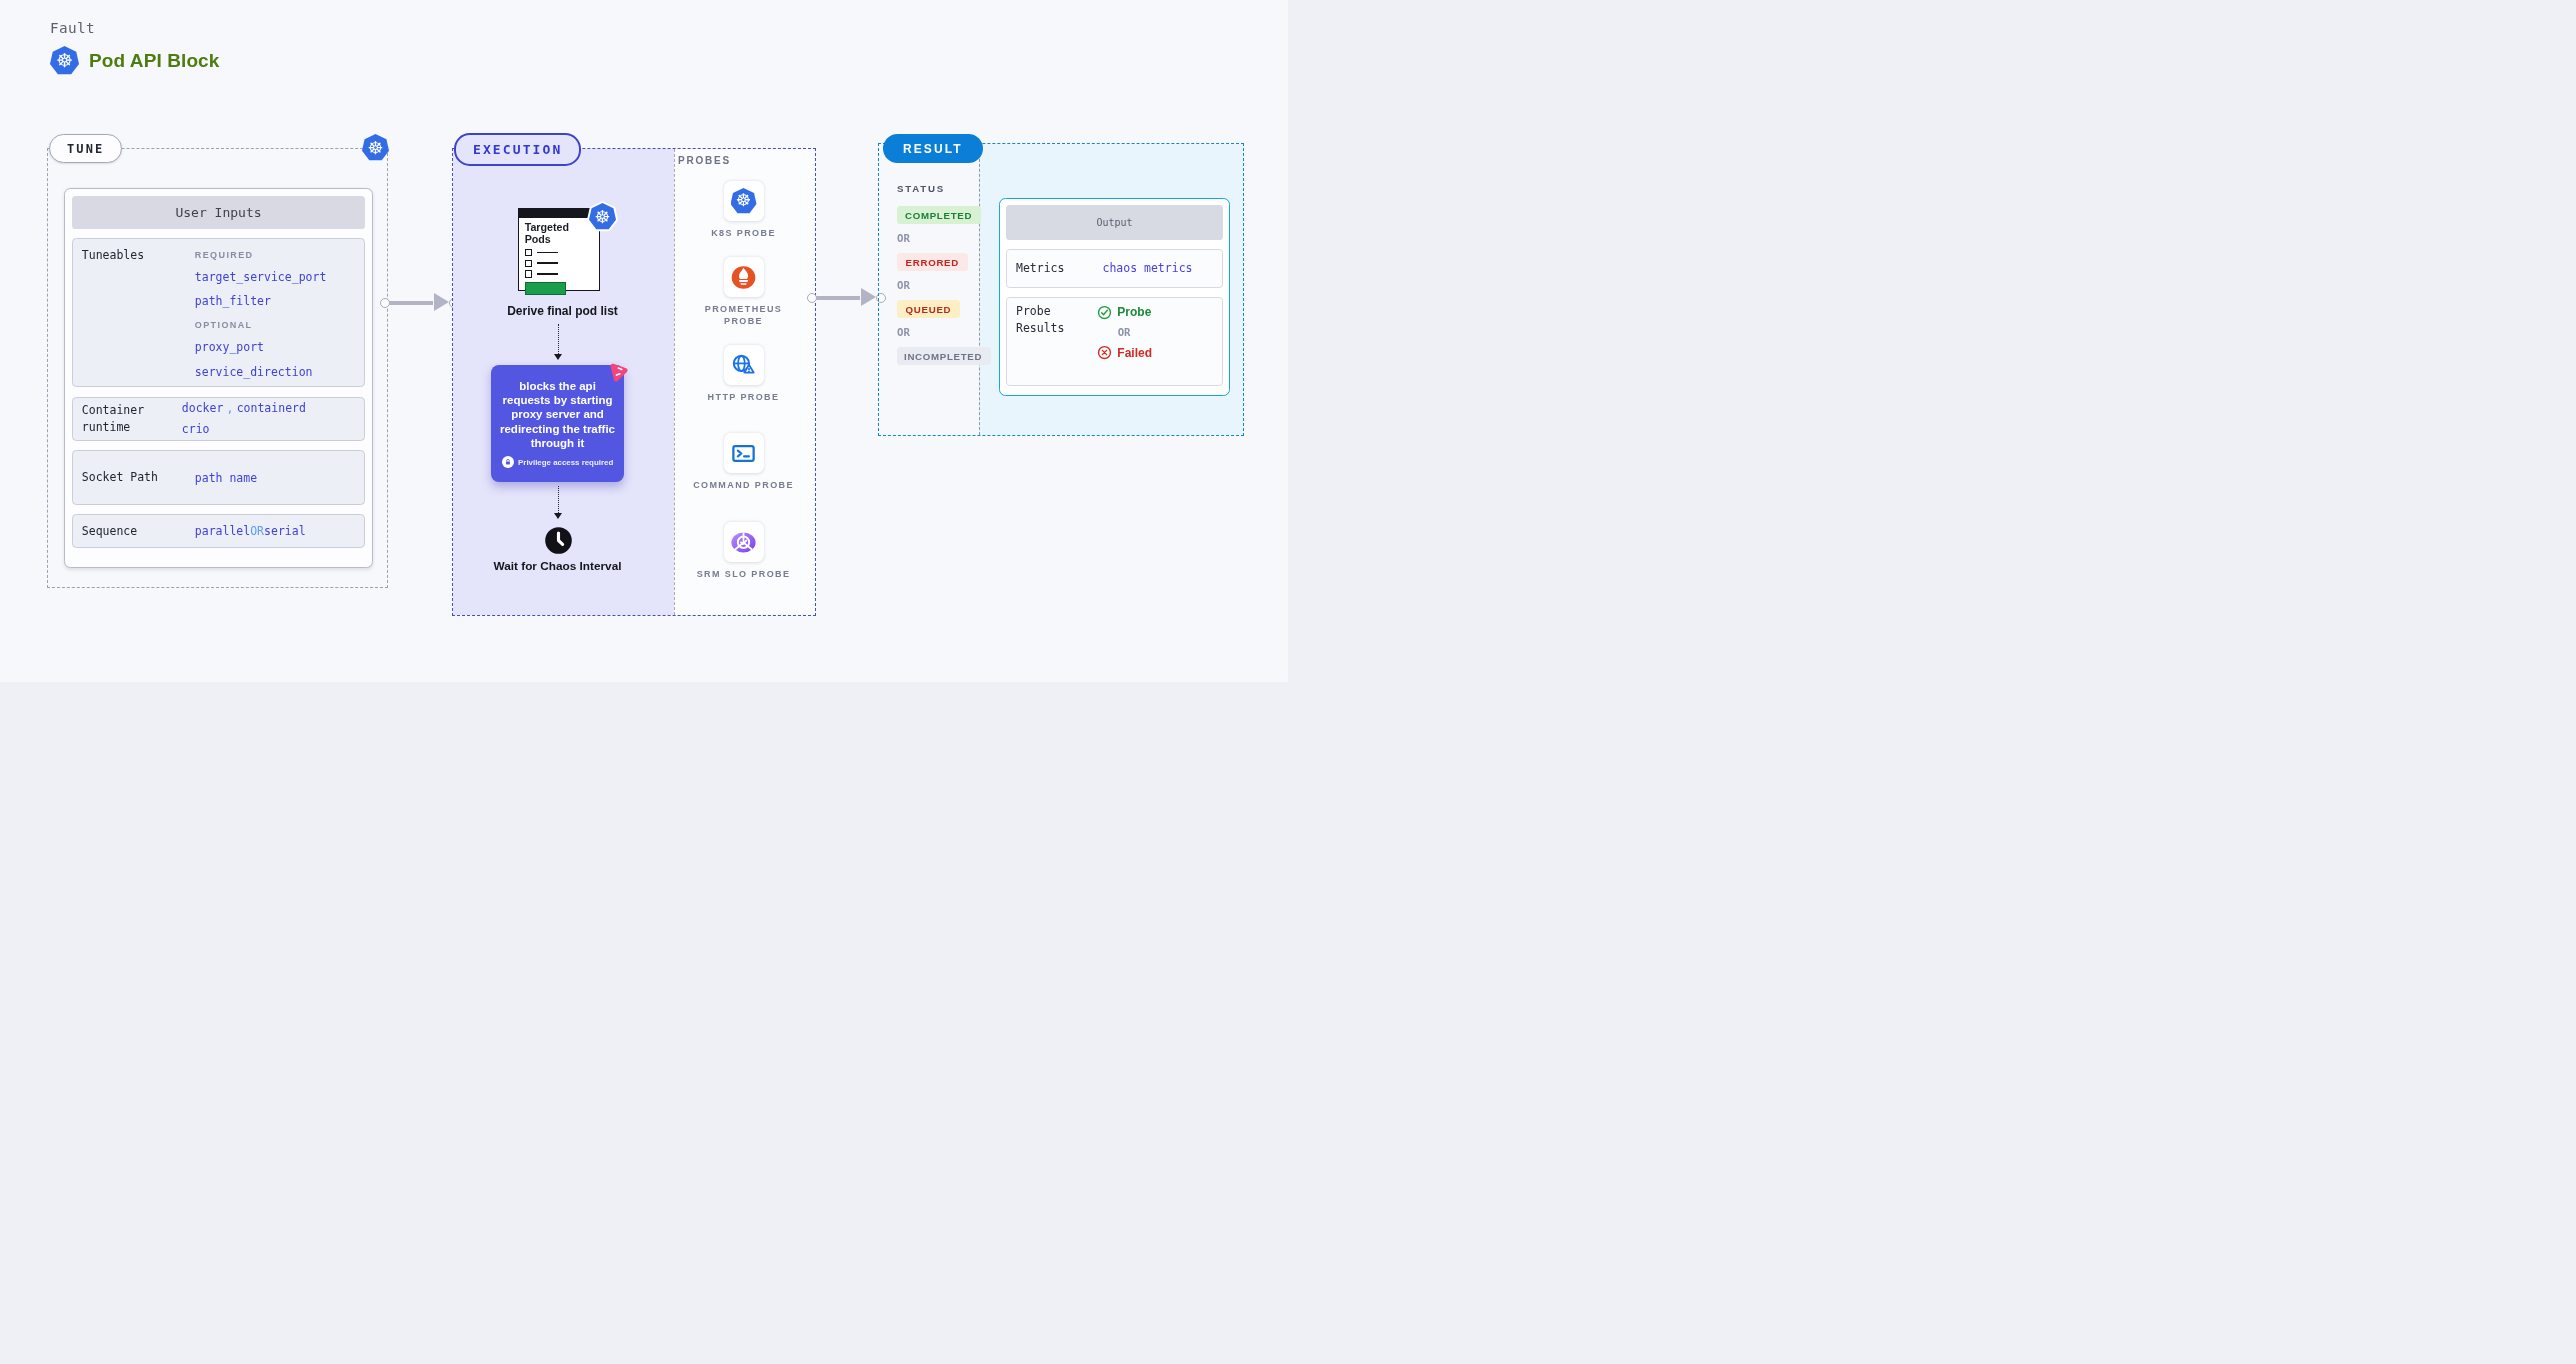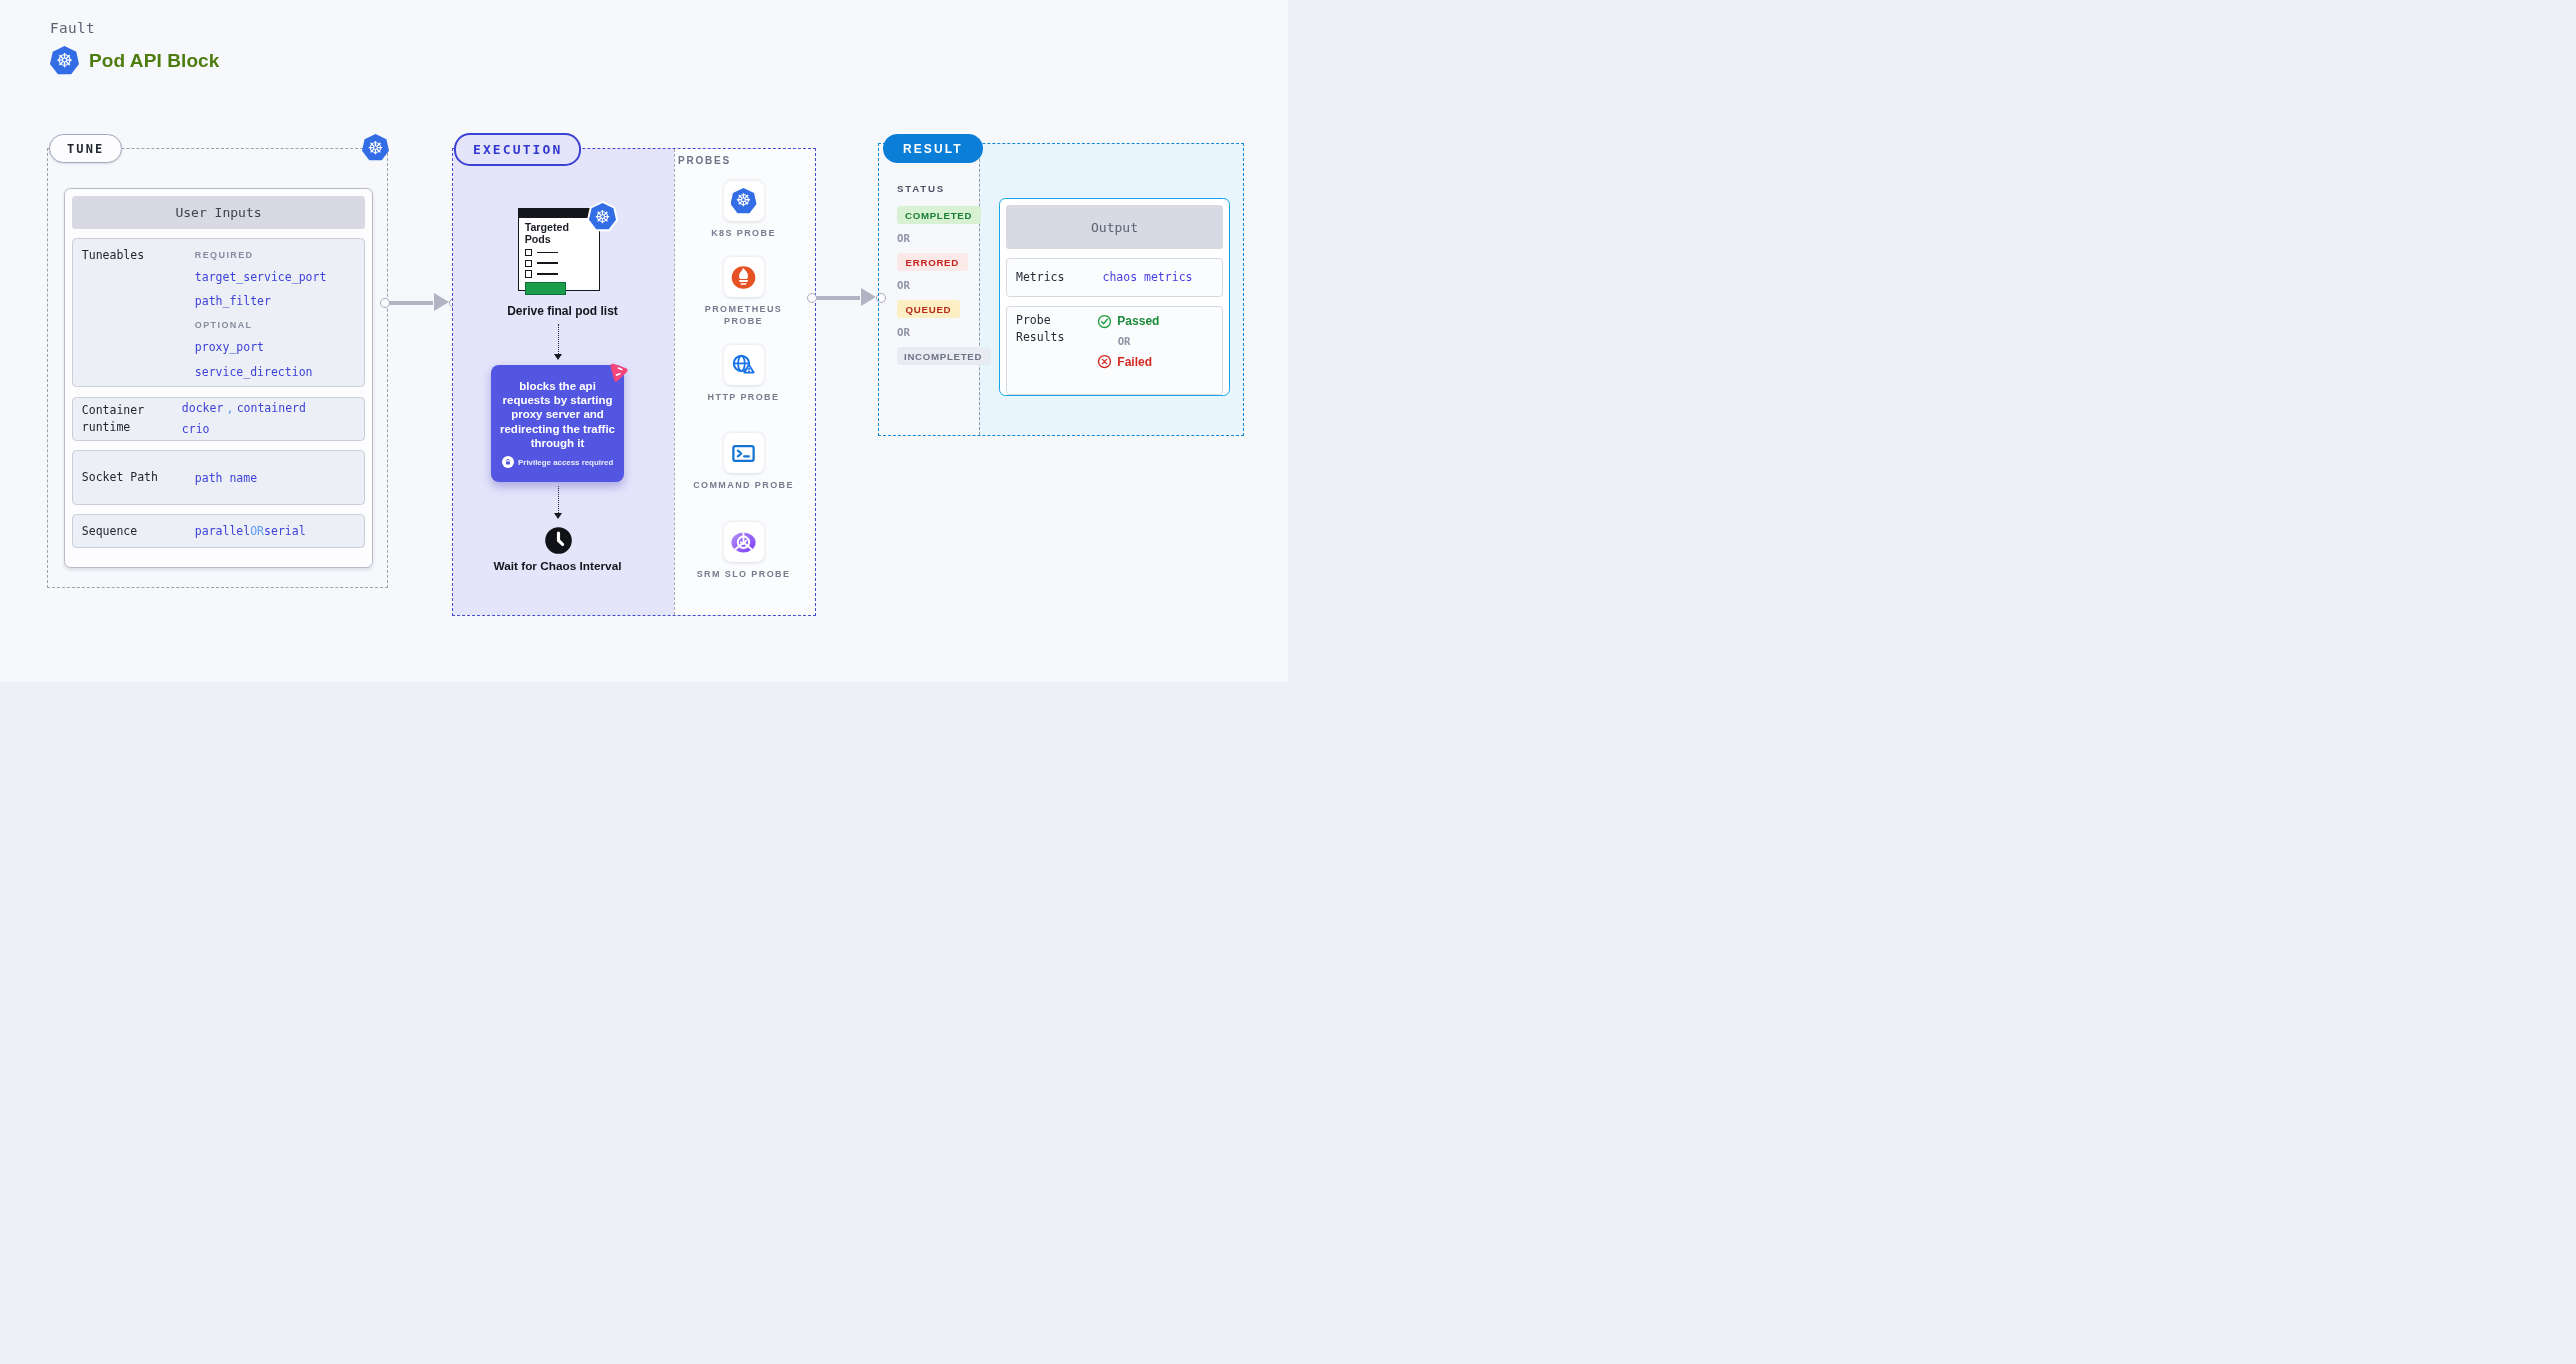--- a/index.html
+++ b/index.html
@@ -127,22 +127,22 @@
   .status-title{font-size:9.7px;font-weight:700;letter-spacing:1.8px;color:#4e5366;margin-bottom:4.3px;}
   .st-badge{padding:3.6px 8.6px;border-radius:3.6px;font-size:9.7px;font-weight:800;letter-spacing:0.7px;}
   .st-completed{background:#d8f1d3;color:#187f35;padding-left:8px;}
   .st-errored{background:#fbe9e8;color:#c6231f;}
   .st-queued{background:#fcefc3;color:#b82a1d;}
   .st-incompleted{background:#e9ebf2;color:#6e7386;padding-left:7px;}
   .st-or{font-family:"DejaVu Sans Mono",monospace;font-size:10.7px;font-weight:700;color:#8e94a7;}
 
   .output-box{position:absolute;left:999px;top:198px;width:231px;height:198px;background:#fff;
     border:1.8px solid #14a5e6;border-radius:6.4px;padding:6.4px;box-sizing:border-box;}
-  .output-head{height:44px;background:#d8dae3;border-radius:3.6px;display:flex;align-items:center;
-    justify-content:center;font-family:"DejaVu Sans Mono",monospace;font-size:13px;color:#596070;}
+  .output-head{height:35px;background:#d8dae3;border-radius:3.6px;display:flex;align-items:center;
+    justify-content:center;font-family:"DejaVu Sans Mono",monospace;font-size:10px;color:#596070;}
   .out-row{border:0.7px solid #d6d9e2;background:#fbfcfe;border-radius:3.6px;display:flex;
     padding:5.7px 8.6px;box-sizing:border-box;margin-top:8.6px;}
   .out-label{width:75px;flex:none;font-family:"DejaVu Sans Mono",monospace;font-size:11.5px;
     color:#262b36;line-height:1.45;}
   .row-metrics{height:39px;align-items:center;}
   .row-proberes{height:89px;}
   .metric-val{font-family:"DejaVu Sans Mono",monospace;font-size:11.5px;color:#463fe2;margin-left:11.5px;}
   .pr-col{display:flex;flex-direction:column;gap:6.4px;margin-left:5.7px;margin-top:1.4px;}
   .pr-line{display:flex;align-items:center;gap:5.7px;font-size:12px;font-weight:800;}
   .pr-passed{color:#1d8a38;}
@@ -383,21 +383,21 @@
     </div>
 
     <div class="out-row row-proberes">
       <div class="out-label">Probe Results</div>
       <div class="pr-col">
         <div class="pr-line pr-passed">
           <svg width="15" height="15" viewBox="0 0 24 24">
             <circle cx="12" cy="12" r="9.5" fill="none" stroke="#1e9e3e" stroke-width="2.2"></circle>
             <path d="M7.5 12.5l3 3 6-7" fill="none" stroke="#1e9e3e" stroke-width="2.2" stroke-linecap="round" stroke-linejoin="round"></path>
           </svg>
-          <span>Passed</span>
+          <span>Probe</span>
         </div>
         <div class="pr-or">OR</div>
         <div class="pr-line pr-failed">
           <svg width="15" height="15" viewBox="0 0 24 24">
             <circle cx="12" cy="12" r="9.5" fill="none" stroke="#d32a20" stroke-width="2.2"></circle>
             <path d="M8.6 8.6l6.8 6.8M15.4 8.6l-6.8 6.8" stroke="#d32a20" stroke-width="2.2" stroke-linecap="round"></path>
           </svg>
           <span>Failed</span>
         </div>
       </div>

